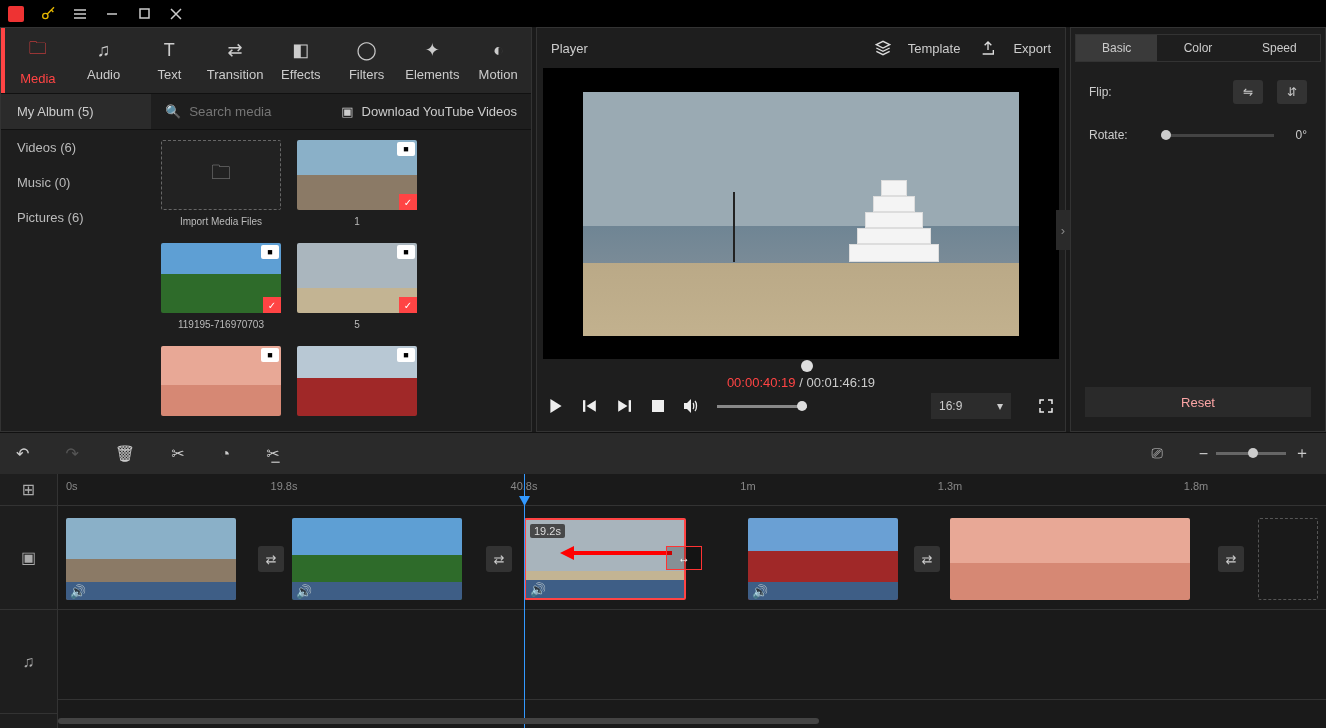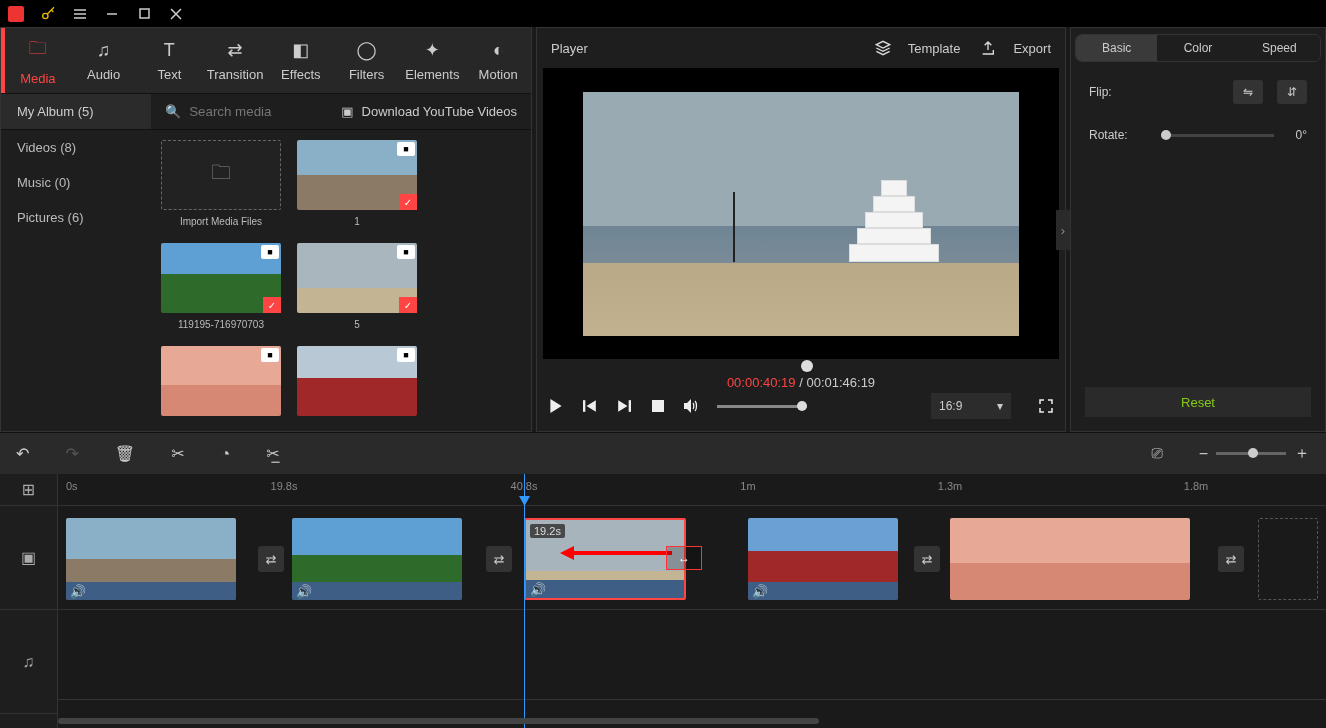--- a/index.html
+++ b/index.html
@@ -45,29 +45,29 @@
 .scrub-fill { position:absolute; left:0; top:0; height:3px; background:#f44; width:25%; }
 .scrub-thumb { position:absolute; left:25%; top:-5px; width:12px; height:12px; border-radius:50%; background:#ddd; }
 .timecode { font-size:13px; }
 .timecode .cur { color:#f44; }
 .transport { display:flex; align-items:center; gap:16px; padding:4px 0;}
 .tbtn { width:18px; height:18px; color:#eee; display:flex; align-items:center; justify-content:center; }
 .vol-track { width:90px; height:3px; background:#888; position:relative; }
 .vol-thumb { position:absolute; right:0; top:-4px; width:10px; height:10px; border-radius:50%; background:#ddd; }
 .aspect { margin-left:auto; width:80px; height:26px; background:#2c2c2c; display:flex; align-items:center; justify-content:space-between; padding:0 8px; font-size:12px; }
 .prop-header { height:40px; display:flex; align-items:center; padding:0 14px; font-size:13px; }
-.prop-tabs { display:flex; gap:0; margin:6px 4px; border:1px solid #333; border-radius:7px; overflow:hidden;}
+.prop-tabs { display:flex; gap:0; margin:6px 4px; border:1px solid #333; border-radius:0; overflow:hidden;}
 .prop-tab { flex:1; text-align:center; padding:6px 0; font-size:12px; background:#1e1e1e;}
 .prop-tab.active { background:#3a3a3a; }
 .prop-row { display:flex; align-items:center; padding:12px 18px; gap:14px; font-size:12px; }
 .prop-row .lbl { width:50px; }
 .icon-box { width:30px; height:24px; background:#333; border-radius:3px; display:flex; align-items:center; justify-content:center; font-size:12px; }
 .slider-sm { flex:1; height:3px; background:#444; position:relative; margin:0 8px;}
 .slider-sm .th { position:absolute; left:0; top:-4px; width:10px; height:10px; border-radius:50%; background:#ccc; }
-.reset-btn { margin:auto 14px 14px; height:30px; background:#2a2a2a; display:flex; align-items:center; justify-content:center; color:#84cc16; font-size:13px; }
+.reset-btn { margin:auto 14px 14px; height:30px; background:#2a2a2a; display:flex; align-items:center; justify-content:center; color:#fca5a5; font-size:13px; }
 .collapse-tab { position:absolute; top:210px; right:256px; width:14px; height:40px; background:#2a2a2a; display:flex; align-items:center; justify-content:center; color:#888;}
 .timeline-toolbar { height:42px; background:#2a2a2a; display:flex; align-items:center; padding:0 16px; gap:36px; border-top:1px solid #111;}
 .tt-btn { color:#ccc; font-size:16px; }
 .tt-spacer { flex:1; }
 .zoom-ctrl { display:flex; align-items:center; gap:8px; }
 .zoom-track { width:70px; height:3px; background:#666; position:relative;}
 .zoom-th { position:absolute; left:45%; top:-4px; width:10px; height:10px; border-radius:50%; background:#ccc;}
 .timeline { height:254px; background:#1a1a1a; display:flex; }
 .tl-left { width:58px; background:#1e1e1e; display:flex; flex-direction:column; border-right:1px solid #333;}
 .tl-left .trk-hdr { flex:0 0 auto; display:flex; align-items:center; justify-content:center; color:#aaa; font-size:16px; border-bottom:1px solid #333;}
@@ -171,21 +171,21 @@
         <span style="color:#888;">🔍</span>
         <input type="text" style="background: transparent; border: none; color: rgb(204, 204, 204); outline: none; width: 120px;" placeholder="Search media">
       </div>
       <div class="yt">
         <span>▣</span>
         <span>Download YouTube Videos</span>
       </div>
     </div>
     <div class="media-area">
       <div class="cat-list">
-        <div class="cat-item">Videos (8)</div>
+        <div class="cat-item">Videos (6)</div>
         <div class="cat-item">Music (0)</div>
         <div class="cat-item">Pictures (6)</div>
       </div>
       <div class="media-grid">
         <div class="mcell">
           <div class="mthumb dashed">
               <span>🗀</span>
             </div>
           <div class="mlbl">Import Media Files</div>
         </div>

